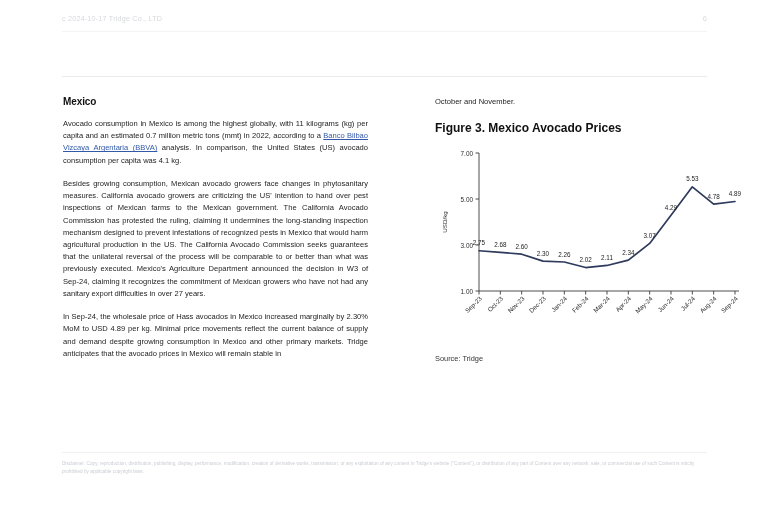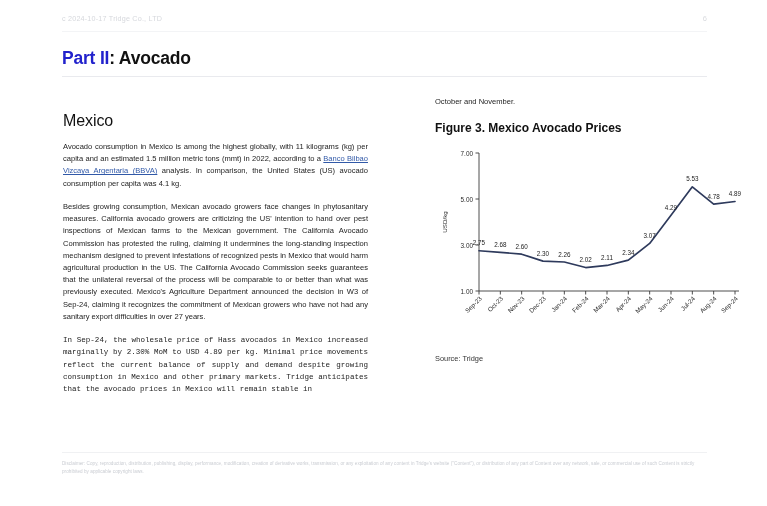--- a/index.html
+++ b/index.html
@@ -79,35 +79,35 @@
   }
   .col-right {
     position: absolute;
     left: 399px;
     top: 96px;
     width: 308px;
     margin-left: 36px;
   }
 
   h2.section {
-    margin: 16px 0 11px 0;
-    font-size: 16px;
-    font-weight: normal;
+    margin: 0 0 11px 0;
+    font-size: 10px;
+    font-weight: bold;
     color: #111111;
     letter-spacing: -0.1px;
   }
 
   p.body {
     margin: 0 0 11px 0;
     font-size: 7.55px;
     line-height: 1.62;
     text-align: justify;
     color: #232323;
   }
-  p.body:last-child { margin-bottom: 0; font-family: Liberation Mono, monospace; }
+  p.body:last-child { margin-bottom: 0; }
 
   a.inline-link {
     color: #3159a8;
     text-decoration: underline;
   }
 
   .fig-title {
     margin: 13px 0 0 0;
     font-size: 12px;
     font-weight: bold;
@@ -153,29 +153,26 @@
 <body>
 
 <div class="page">
 
   <div class="runhead">
     <span class="copy">c 2024-10-17 Tridge Co., LTD</span>
     <span class="pgno">6</span>
   </div>
   <div class="headrule"></div>
 
-  <div class="part-title">
-    <span class="pt-num">Part II</span><span class="pt-name">: Avocado</span>
-  </div>
   <div class="title-rule"></div>
 
   <div class="col-left">
     <h2 class="section">Mexico</h2>
 
-    <p class="body"><span>Avocado consumption in Mexico is among the highest globally, with 11 kilograms (kg) per capita and an estimated 1.5 million metric tons (mmt) in 2022, according to a </span><a class="inline-link" href="#">Banco Bilbao Vizcaya Argentaria (BBVA)</a><span> analysis. In comparison, the United States (US) avocado consumption per capita was 4.1 kg.</span></p>
+    <p class="body"><span>Avocado consumption in Mexico is among the highest globally, with 11 kilograms (kg) per capita and an estimated 0.7 million metric tons (mmt) in 2022, according to a </span><a class="inline-link" href="#">Banco Bilbao Vizcaya Argentaria (BBVA)</a><span> analysis. In comparison, the United States (US) avocado consumption per capita was 4.1 kg.</span></p>
 
     <p class="body">Besides growing consumption, Mexican avocado growers face changes in phytosanitary measures. California avocado growers are criticizing the US' intention to hand over pest inspections of Mexican farms to the Mexican government. The California Avocado Commission has protested the ruling, claiming it undermines the long-standing inspection mechanism designed to prevent infestations of recognized pests in Mexico that would harm agricultural production in the US. The California Avocado Commission seeks guarantees that the unilateral reversal of the process will be comparable to or better than what was previously executed. Mexico's Agriculture Department announced the decision in W3 of Sep-24, claiming it recognizes the commitment of Mexican growers who have not had any sanitary export difficulties in over 27 years.</p>
 
     <p class="body">In Sep-24, the wholesale price of Hass avocados in Mexico increased marginally by 2.30% MoM to USD 4.89 per kg. Minimal price movements reflect the current balance of supply and demand despite growing consumption in Mexico and other primary markets. Tridge anticipates that the avocado prices in Mexico will remain stable in</p>
   </div>
 
   <div class="col-right">
     <p class="body">October and November.</p>
 
     <p class="fig-title">Figure 3. Mexico Avocado Prices</p>

